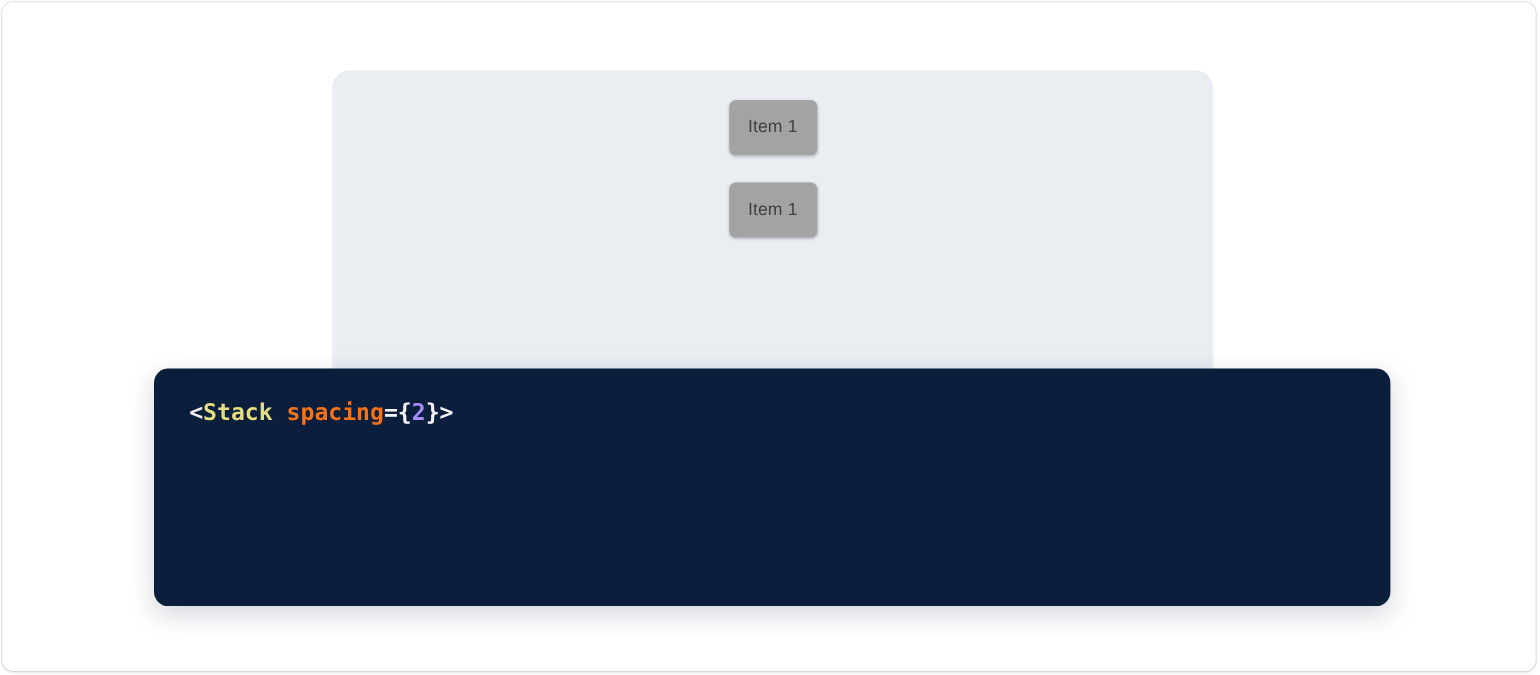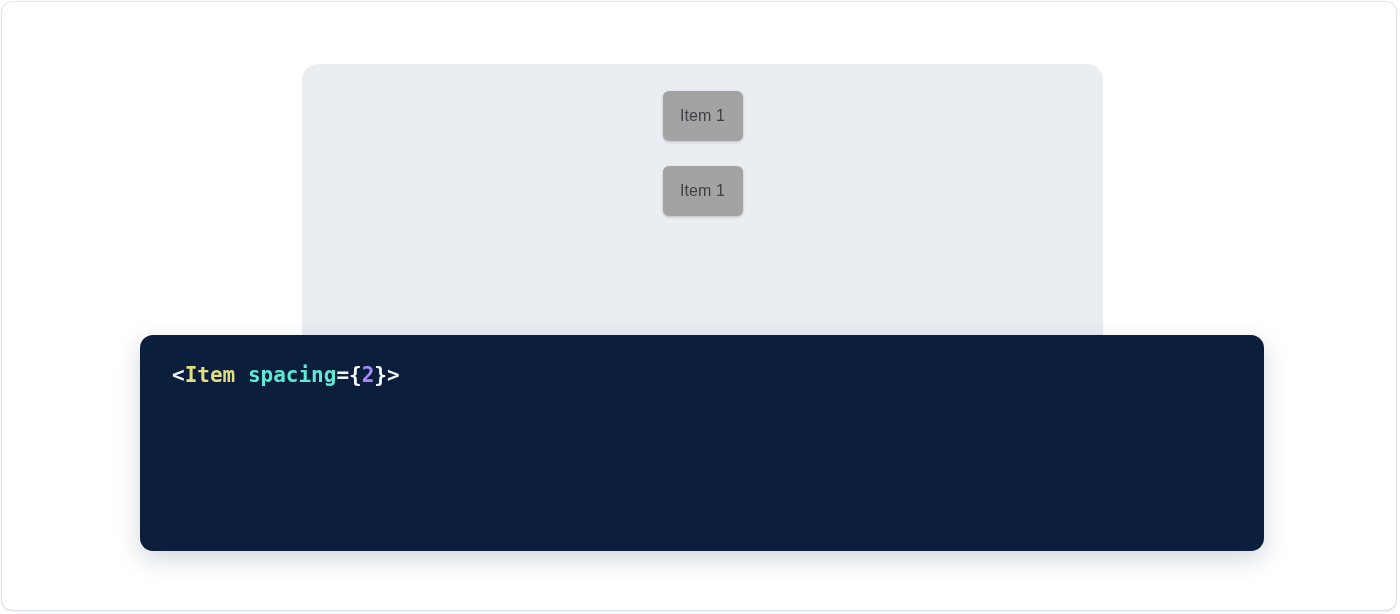--- a/index.html
+++ b/index.html
@@ -97,36 +97,36 @@
     font-weight: 700;
   }
 
   .code-line {
     display: block;
     white-space: pre;
   }
 
   .tok-punct  { color: #f4f6fb; }
   .tok-tag    { color: #e3de82; }
-  .tok-attr   { color: #5eead4; }
+  .tok-attr   { color: #f97316; }
   .tok-num    { color: #a78bfa; }
   .tok-text   { color: #f4f6fb; }
 </style>
 </head>
 <body>
 
 <div class="page-card">
 
   <div class="preview-surface">
     <div class="stack" id="stack-container">
 
     <div class="stack-item">Item 1</div>
         <div class="stack-item">Item 1</div>
       </div>
   </div>
 
   <div class="code-block">
-    <pre id="code-pre"><span class="code-line"><span class="tok-punct">&lt;</span><span class="tok-tag">Item</span><span class="tok-punct"> </span><span class="tok-attr">spacing</span><span class="tok-punct">={</span><span class="tok-num">2</span><span class="tok-punct">}&gt;</span></span>
+    <pre id="code-pre"><span class="code-line"><span class="tok-punct">&lt;</span><span class="tok-tag">Stack</span><span class="tok-punct"> </span><span class="tok-attr">spacing</span><span class="tok-punct">={</span><span class="tok-num">2</span><span class="tok-punct">}&gt;</span></span>
 
 </pre>
   </div>
 
 </div>
 
 </body></html>

